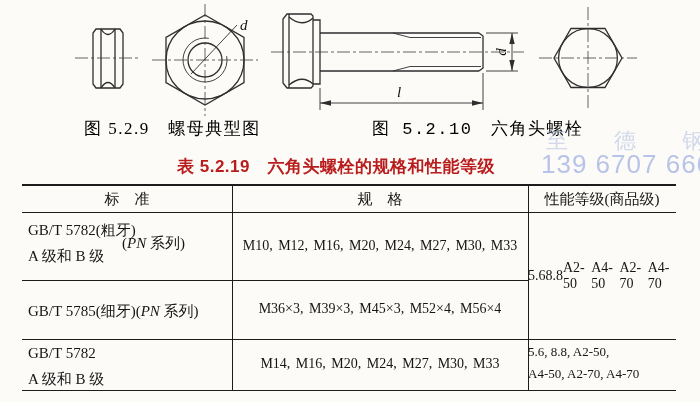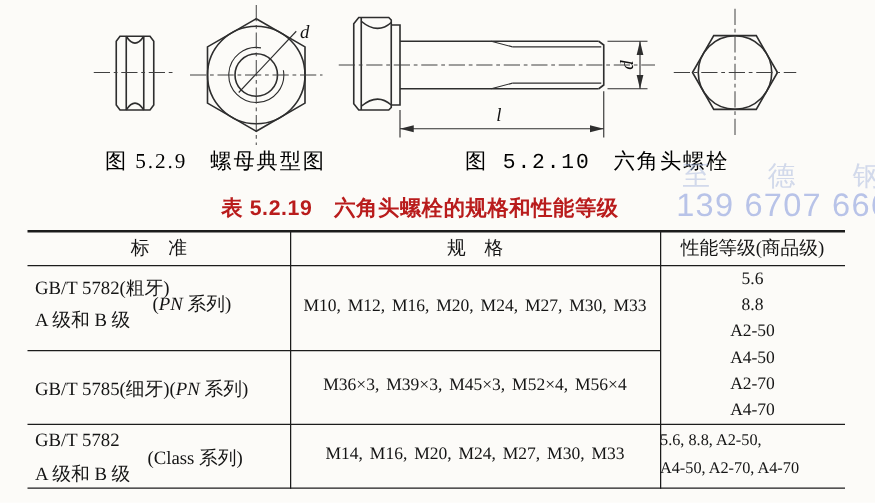--- a/index.html
+++ b/index.html
@@ -20,21 +20,21 @@
             color:rgba(147,164,223,0.65);font-family:"Liberation Sans","DejaVu Sans",sans-serif;white-space:nowrap;}
   .tbl-title{position:absolute;left:21px;top:155px;width:630px;text-align:center;
              font-family:"Liberation Sans","DejaVu Sans",sans-serif;font-weight:700;
              font-size:17px;letter-spacing:0.5px;color:#b91c1c;white-space:nowrap;}
   .tbl{position:absolute;left:22px;top:184px;width:654px;height:207px;font-size:15px;}
   .hl,.vl{position:absolute;background:#1c1c1c;}
   .cell{position:absolute;white-space:nowrap;}
   .hdr{position:absolute;top:3px;height:24px;line-height:24px;text-align:center;font-size:15px;}
   .it{font-style:italic;}
   .grades{position:absolute;left:506px;top:29px;width:148px;height:126px;display:flex;
-          flex-direction:column;justify-content:space-around;align-items:center;font-size:14px;}
+          justify-content:space-around;align-items:center;font-size:14px;}
   .grade3{position:absolute;left:506px;top:157px;width:148px;text-align:left;
           line-height:22px;font-size:13px;}
   .spec{position:absolute;left:210px;width:296px;text-align:center;font-size:14px;word-spacing:2px;}
 </style>
 </head>
 <body>
 
 <div class="page">
 
   
@@ -117,21 +117,20 @@
     <div class="grades">
       <div>5.6</div>
       <div>8.8</div>
       <div>A2-50</div>
       <div>A4-50</div>
       <div>A2-70</div>
       <div>A4-70</div>
     </div>
 
     <div class="cell" style="left:6px;top:161px;">GB/T 5782</div>
-    <div class="cell" style="left:96px;top:173px;">(Class 系列)</div>
     <div class="cell" style="left:6px;top:186px;">A 级和 B 级</div>
 
     <div class="spec" style="top:172px;">M14, M16, M20, M24, M27, M30, M33</div>
 
     <div class="grade3">
       <div>5.6, 8.8, A2-50,</div>
       <div>A4-50, A2-70, A4-70</div>
     </div>
   </div>
 </div>

